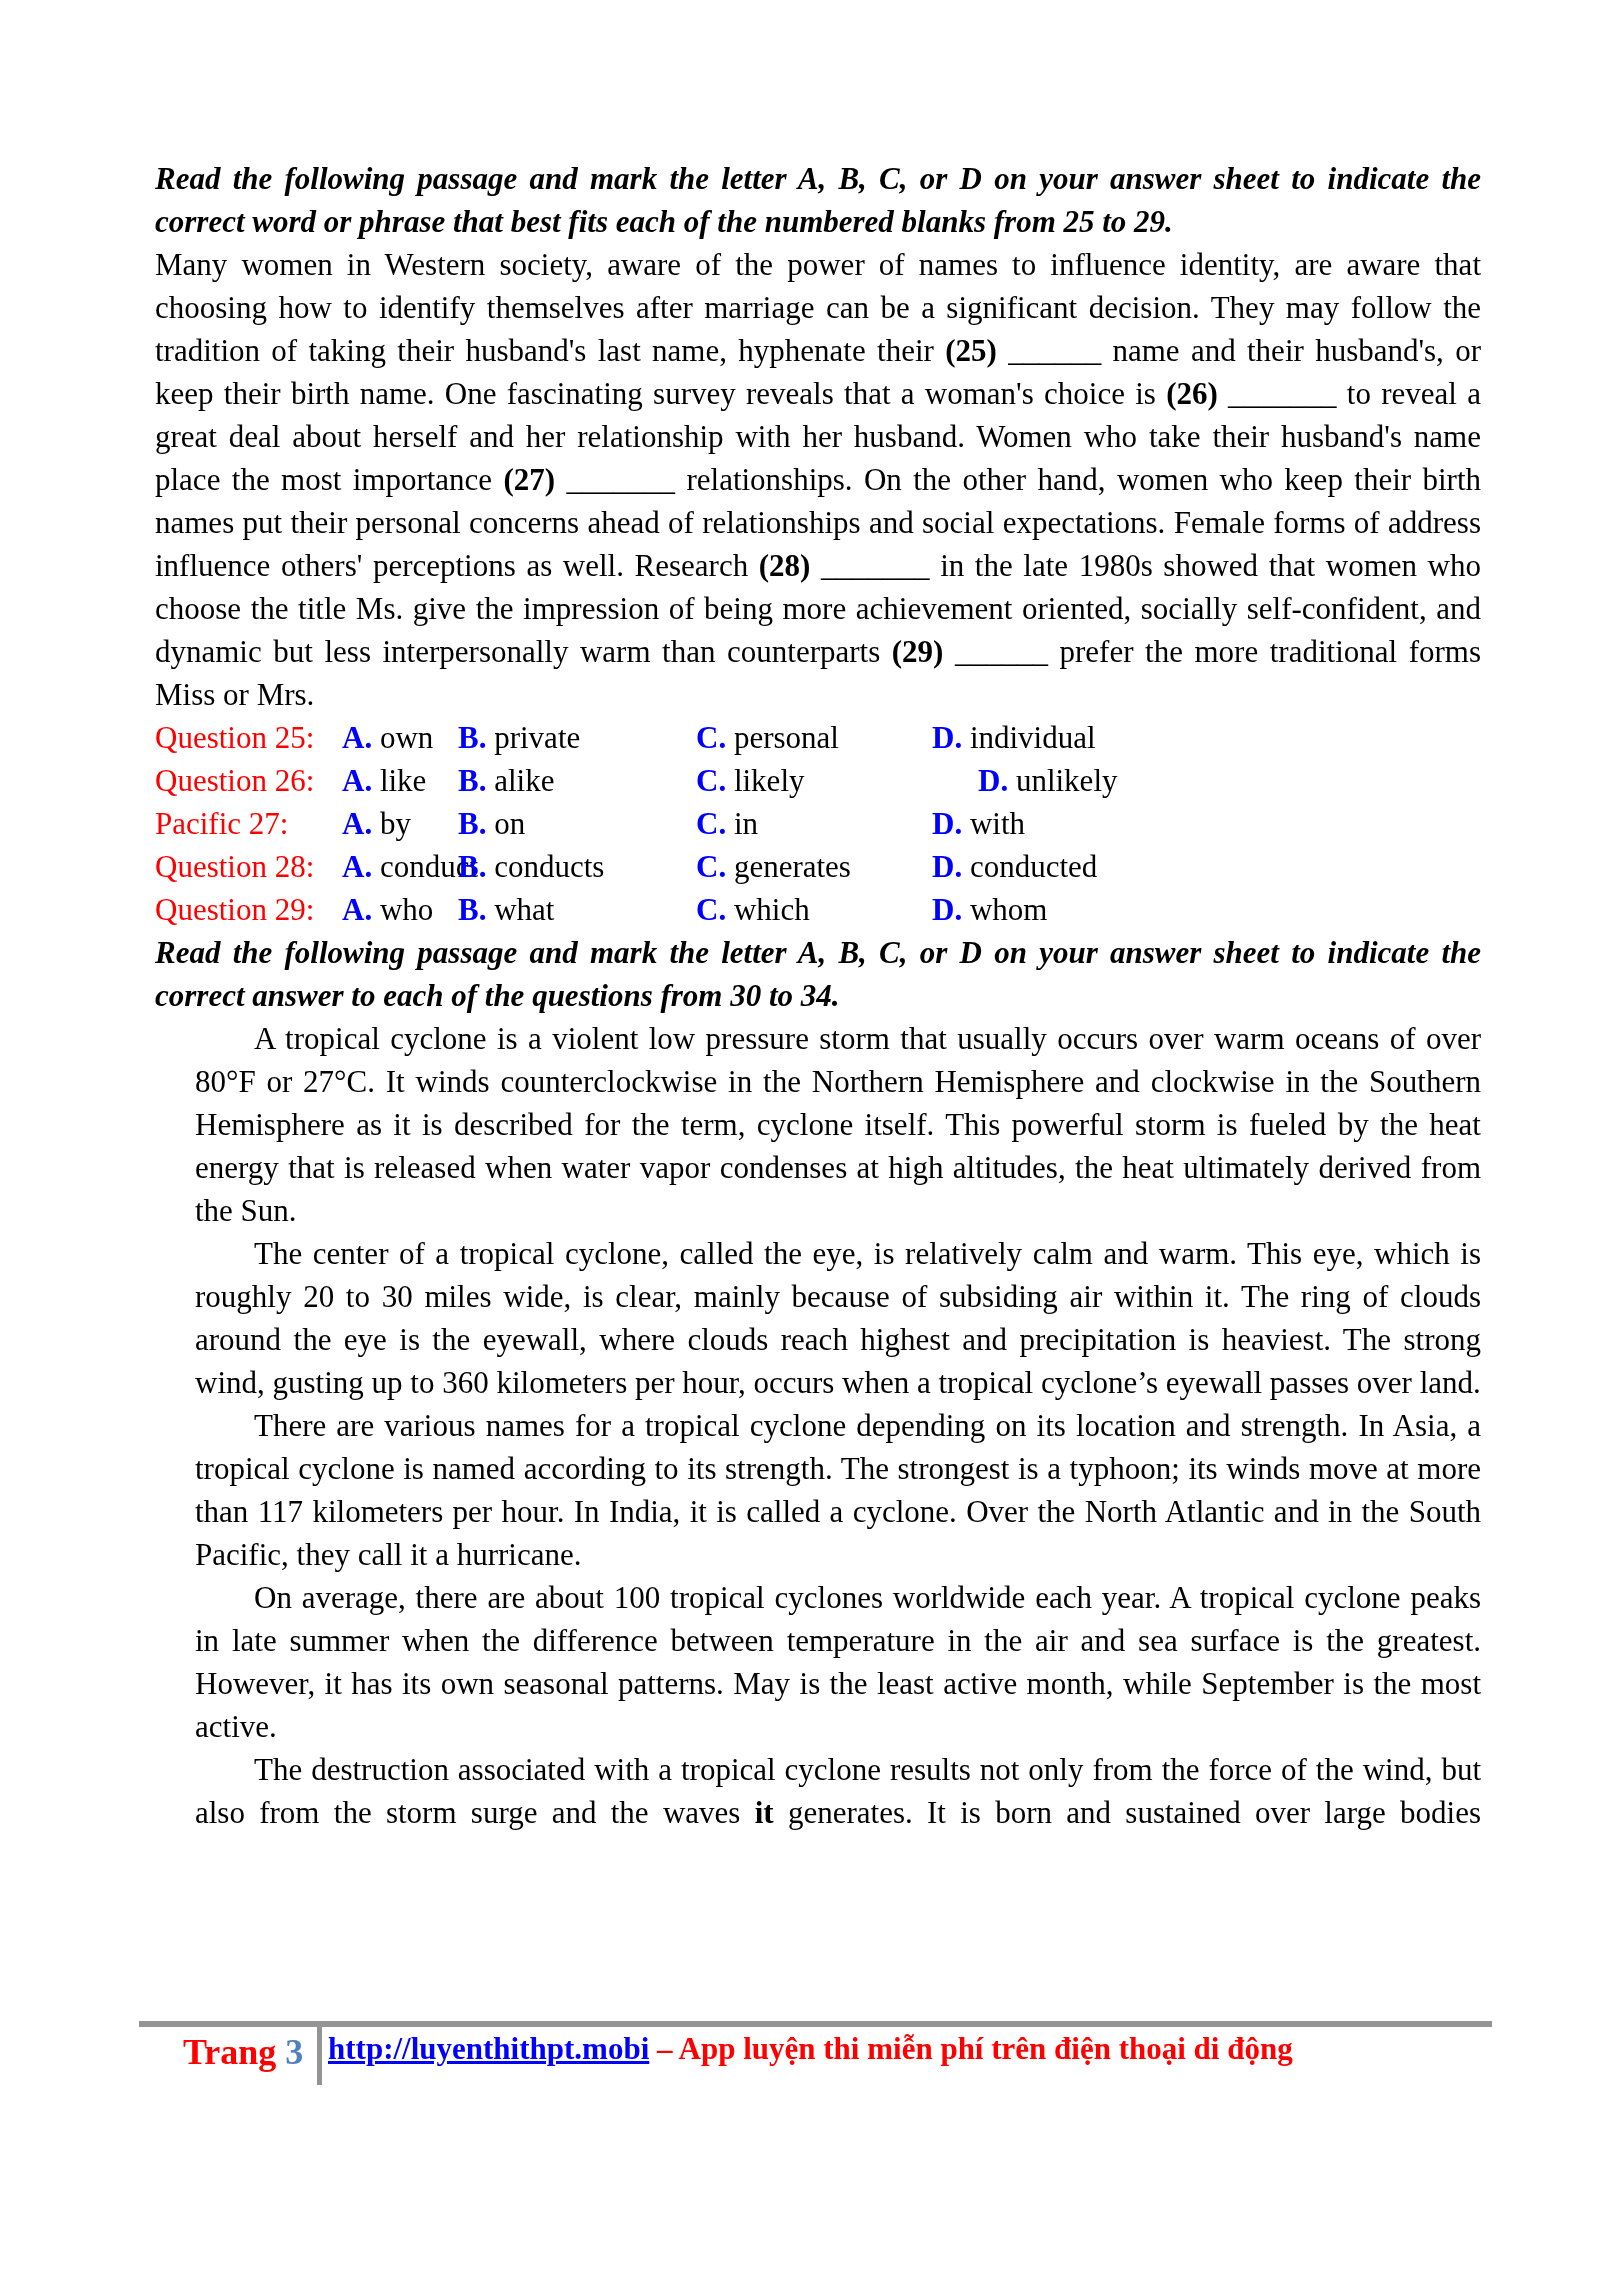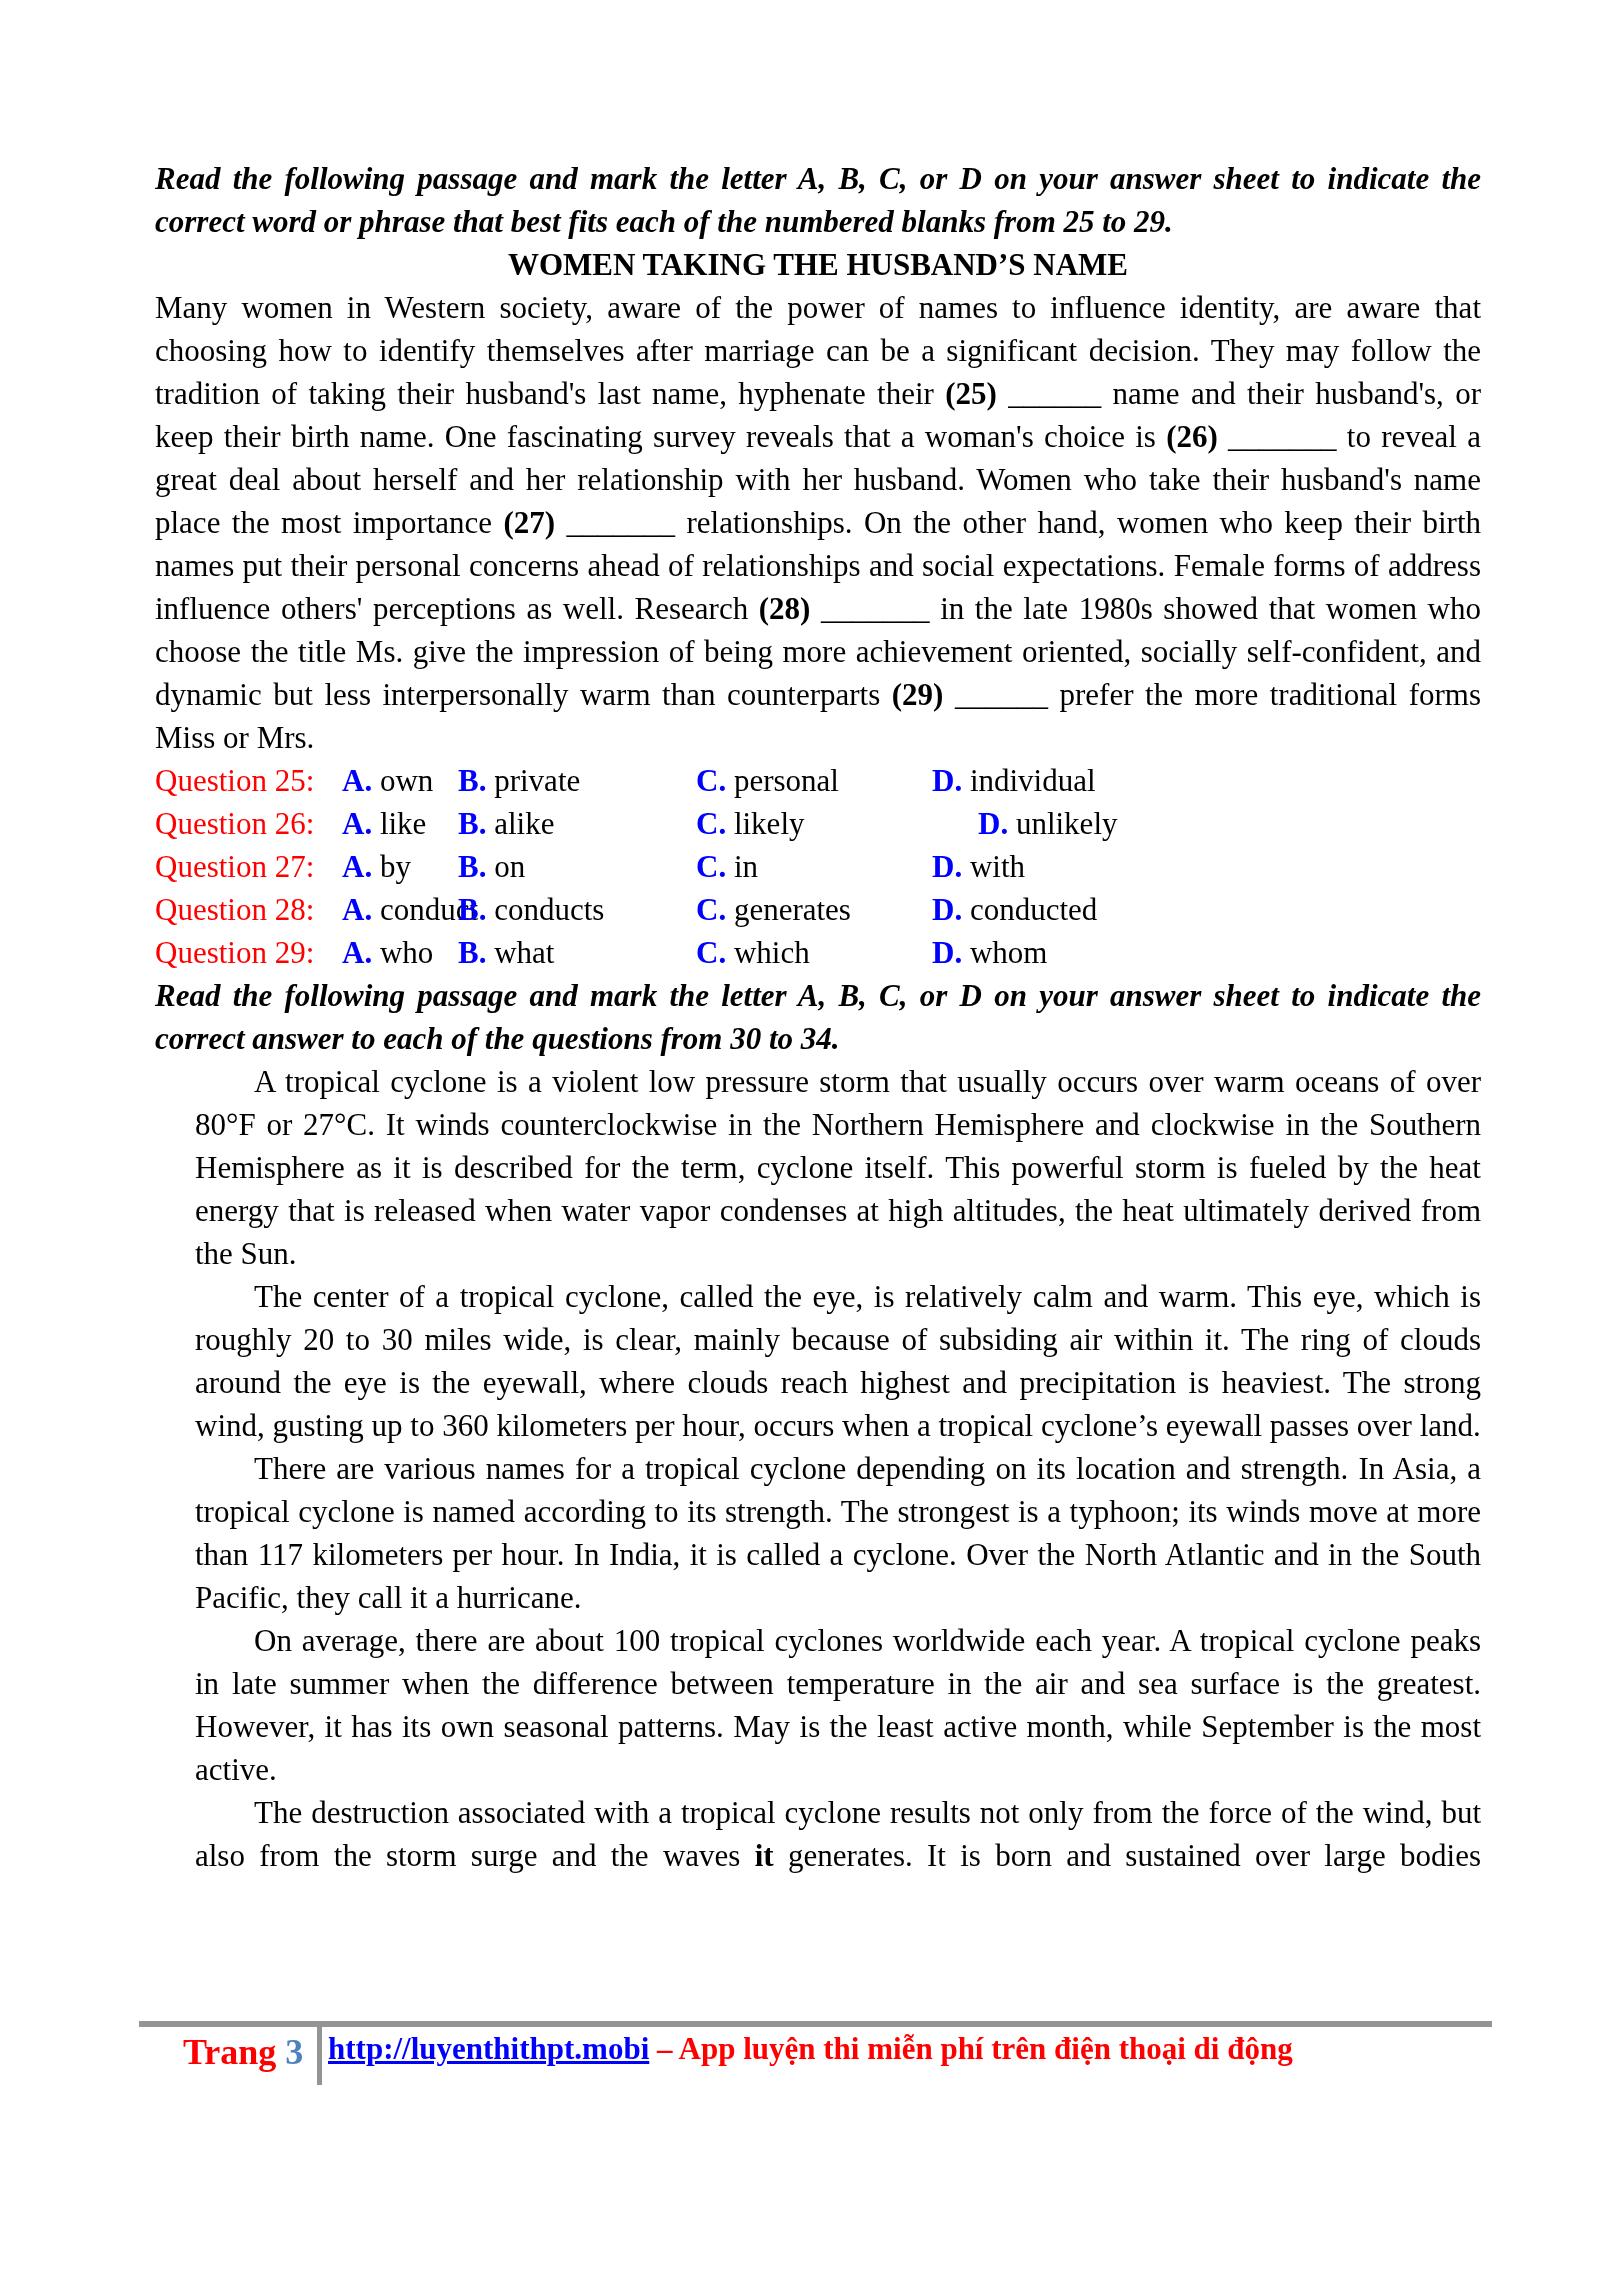--- a/index.html
+++ b/index.html
@@ -26,41 +26,40 @@
   .footer-right { position: absolute; left: 328px; top: 2031px; font-size: 31px; font-weight: bold; white-space: nowrap; }
   .footer-right a { color: #0000ff; text-decoration: underline; text-decoration-thickness: 2.6px; }
   .footer-right .tag { color: #ff0000; }
 </style>
 </head>
 <body>
 
 <div class="page">
 
   <div class="line instr">Read the following passage and mark the letter A, B, C, or D on your answer sheet to indicate the correct word or phrase that best fits each of the numbered blanks from 25 to 29.</div>
-  <div class="line title">WOMEN TAKING THE HUSBAND’S NAME</div>
 
   <div class="line para"><span>Many women in Western society, aware of the power of names to influence identity, are aware that choosing how to identify themselves after marriage can be a significant decision. They may follow the tradition of taking their husband's last name, hyphenate their </span><b class="num">(25)</b><span class="blank"> ______ </span><span>name and their husband's, or keep their birth name. One fascinating survey reveals that a woman's choice is </span><b class="num">(26)</b><span class="blank"> _______ </span><span>to reveal a great deal about herself and her relationship with her husband. Women who take their husband's name place the most importance </span><b class="num">(27)</b><span class="blank"> _______ </span><span>relationships. On the other hand, women who keep their birth names put their personal concerns ahead of relationships and social expectations. Female forms of address influence others' perceptions as well. Research </span><b class="num">(28)</b><span class="blank"> _______ </span><span>in the late 1980s showed that women who choose the title Ms. give the impression of being more achievement oriented, socially self-confident, and dynamic but less interpersonally warm than counterparts </span><b class="num">(29)</b><span class="blank"> ______ </span><span>prefer the more traditional forms Miss or Mrs.</span></div>
 
   <div>
     <div class="opts line">
       <span class="q-opt" style="left:0"><span class="q-label">Question 25:</span></span>
       <span class="q-opt" style="left:187px"><span class="letter">A.</span> <span>own</span></span>
       <span class="q-opt" style="left:303px"><span class="letter">B.</span> <span>private</span></span>
       <span class="q-opt" style="left:541px"><span class="letter">C.</span> <span>personal</span></span>
       <span class="q-opt" style="left:777px"><span class="letter">D.</span> <span>individual</span></span>
     </div>
     <div class="opts line">
       <span class="q-opt" style="left:0"><span class="q-label">Question 26:</span></span>
       <span class="q-opt" style="left:187px"><span class="letter">A.</span> <span>like</span></span>
       <span class="q-opt" style="left:303px"><span class="letter">B.</span> <span>alike</span></span>
       <span class="q-opt" style="left:541px"><span class="letter">C.</span> <span>likely</span></span>
       <span class="q-opt" style="left:823px"><span class="letter">D.</span> <span>unlikely</span></span>
     </div>
     <div class="opts line">
-      <span class="q-opt" style="left:0"><span class="q-label">Question 27:</span></span>
+      <span class="q-opt" style="left:0"><span class="q-label">Pacific 27:</span></span>
       <span class="q-opt" style="left:187px"><span class="letter">A.</span> <span>by</span></span>
       <span class="q-opt" style="left:303px"><span class="letter">B.</span> <span>on</span></span>
       <span class="q-opt" style="left:541px"><span class="letter">C.</span> <span>in</span></span>
       <span class="q-opt" style="left:777px"><span class="letter">D.</span> <span>with</span></span>
     </div>
     <div class="opts line">
       <span class="q-opt" style="left:0"><span class="q-label">Question 28:</span></span>
       <span class="q-opt" style="left:187px"><span class="letter">A.</span> <span>conduct</span></span>
       <span class="q-opt" style="left:303px"><span class="letter">B.</span> <span>conducts</span></span>
       <span class="q-opt" style="left:541px"><span class="letter">C.</span> <span>generates</span></span>

